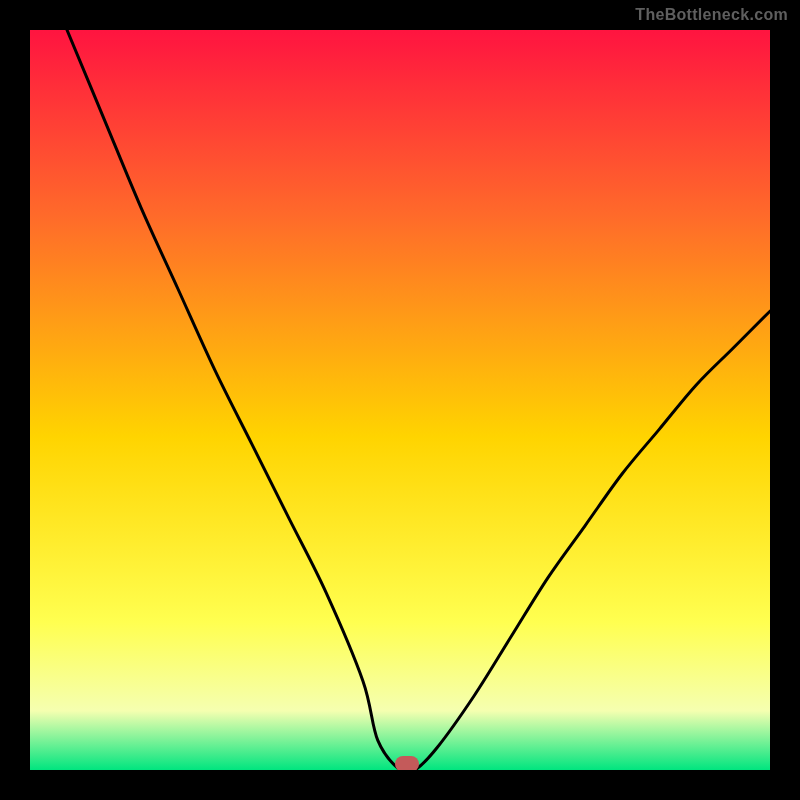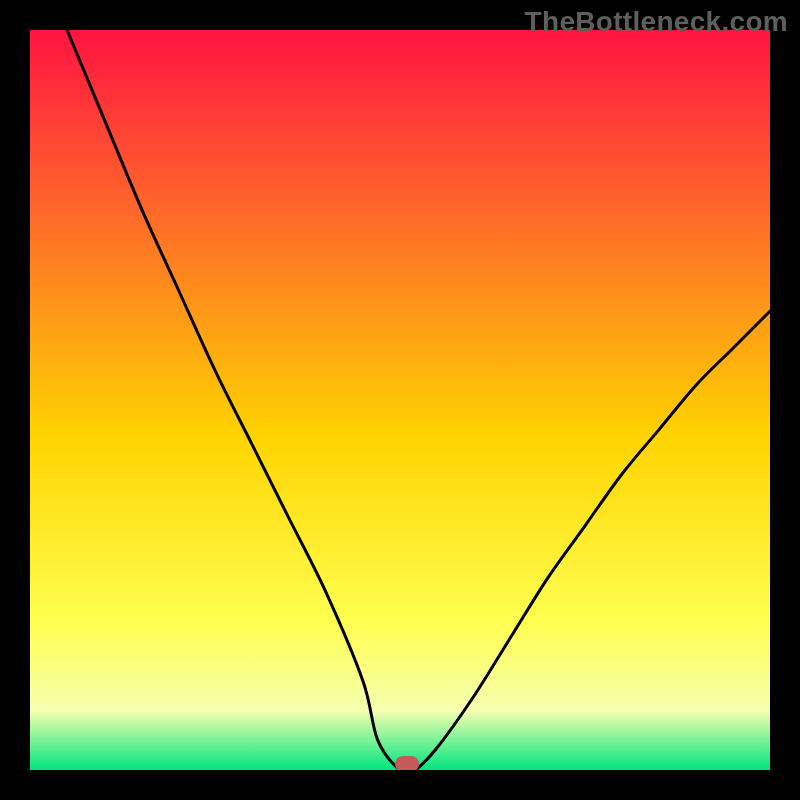--- a/index.html
+++ b/index.html
@@ -8,21 +8,21 @@
     position: relative;
     width: 800px;
     height: 800px;
     background: #000;
   }
   .watermark {
     position: absolute;
     top: 6px;
     right: 12px;
     font-family: Arial, Helvetica, sans-serif;
-    font-size: 28px;
+    font-size: 16px;
     font-weight: 600;
     color: #5f5f5f;
     letter-spacing: 0.3px;
     z-index: 10;
   }
   .plot-area {
     position: absolute;
     left: 30px;
     top: 30px;
     width: 740px;

